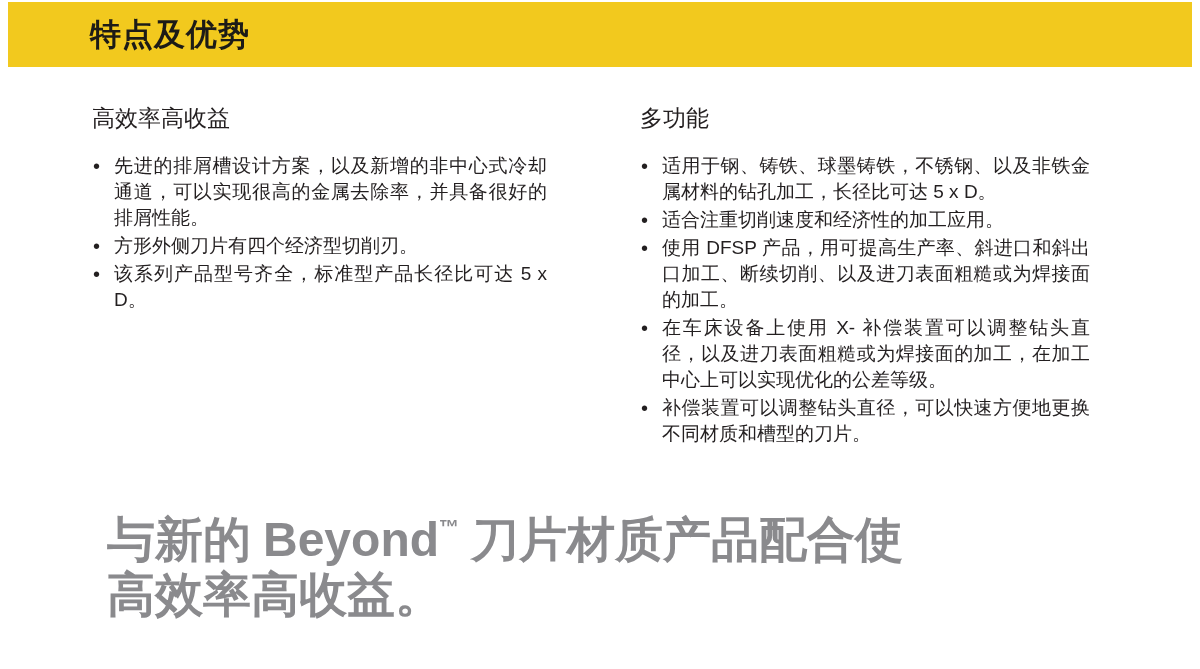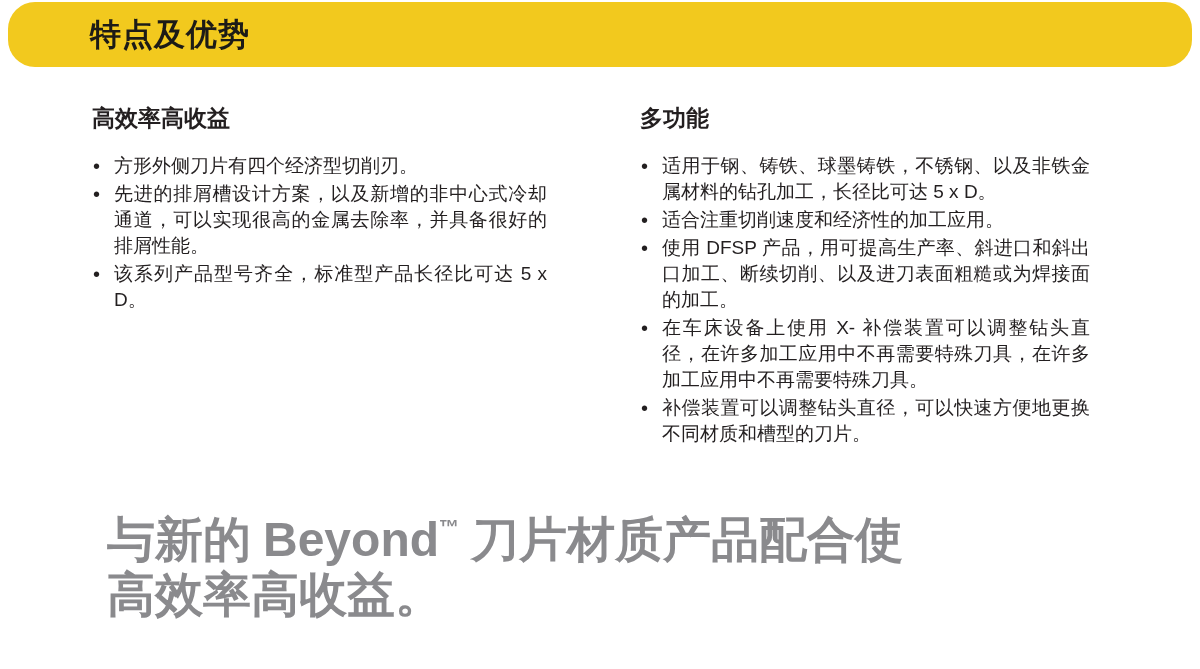--- a/index.html
+++ b/index.html
@@ -1,21 +1,21 @@
 <!DOCTYPE html>
 <html style="--header-bg: #F2C91E; --header-text: #1C1B17; --body-text: #231F20; --banner-text: #8A8A8D;"><head>
 <meta charset="utf-8">
 <style>
   :root {
     --header-bg: #F2C91E;
     --header-text: #1C1B17;
     --body-text: #231F20;
     --banner-text: #8A8A8D;
   }
-  * { margin: 0; padding: 0; box-sizing: border-box; border-radius: 27px; }
+  * { margin: 0; padding: 0; box-sizing: border-box; }
   html, body {
     width: 1200px; height: 669px;
     background: #ffffff;
     font-family: "Liberation Sans", "DejaVu Sans", sans-serif;
     overflow: hidden;
   }
   .page {
     position: relative;
     width: 1200px; height: 669px;
     background: #ffffff;
@@ -39,21 +39,21 @@
   
   .col {
     position: absolute;
     top: 103px;
     color: var(--body-text);
   }
   .col-left  { left: 92px;  width: 455px; }
   .col-right { left: 640px; width: 450px; }
   .col h2 {
     font-size: 23px;
-    font-weight: bold;
+    font-weight: normal;
     margin-bottom: 19px;
     color: var(--body-text);
   }
   .col ul {
     list-style: none;
   }
   .col li {
     position: relative;
     padding-left: 22px;
     font-size: 19px;
@@ -94,33 +94,33 @@
 
 <div class="page">
 
   <header class="topbar">
     <h1>特点及优势</h1>
   </header>
 
   <section class="col col-left">
     <h2>高效率高收益</h2>
     <ul>
+      <li>先进的排屑槽设计方案，以及新增的非中心式冷却通道，可以实现很高的金属去除率，并具备很好的排屑性能。</li>
       <li>方形外侧刀片有四个经济型切削刃。</li>
-      <li>先进的排屑槽设计方案，以及新增的非中心式冷却通道，可以实现很高的金属去除率，并具备很好的排屑性能。</li>
       <li>该系列产品型号齐全，标准型产品长径比可达 5 x D。</li>
     </ul>
   </section>
 
   <section class="col col-right">
     <h2>多功能</h2>
     <ul>
       <li>适用于钢、铸铁、球墨铸铁，不锈钢、以及非铁金属材料的钻孔加工，长径比可达 5 x D。</li>
       <li>适合注重切削速度和经济性的加工应用。</li>
       <li>使用 DFSP 产品，用可提高生产率、斜进口和斜出口加工、断续切削、以及进刀表面粗糙或为焊接面的加工。</li>
-      <li>在车床设备上使用 X- 补偿装置可以调整钻头直径，在许多加工应用中不再需要特殊刀具，在许多加工应用中不再需要特殊刀具。</li>
+      <li>在车床设备上使用 X- 补偿装置可以调整钻头直径，以及进刀表面粗糙或为焊接面的加工，在加工中心上可以实现优化的公差等级。</li>
       <li>补偿装置可以调整钻头直径，可以快速方便地更换不同材质和槽型的刀片。</li>
     </ul>
   </section>
 
   <div class="banner">
     <span>与新的</span><span class="brand">Beyond</span><sup>™</sup><span>刀片材质产品配合使</span><br>
     <span>高效率高收益。</span>
   </div>
 
 </div>

